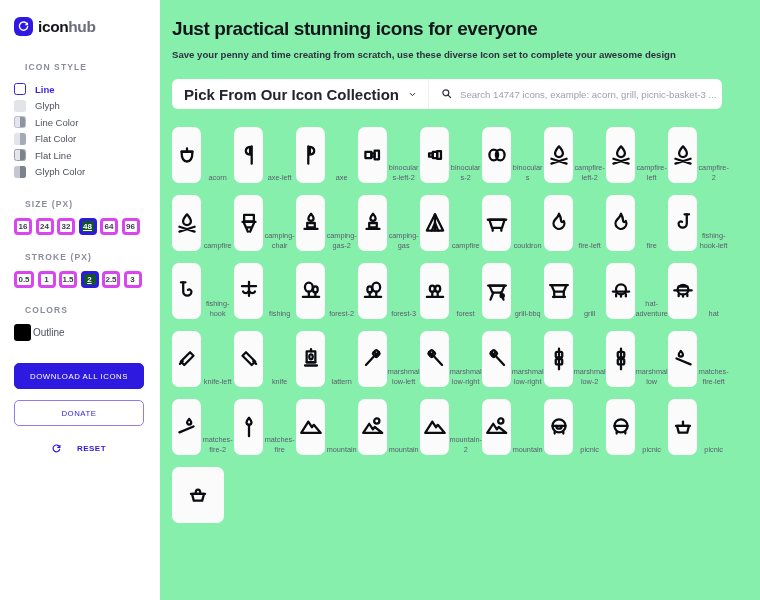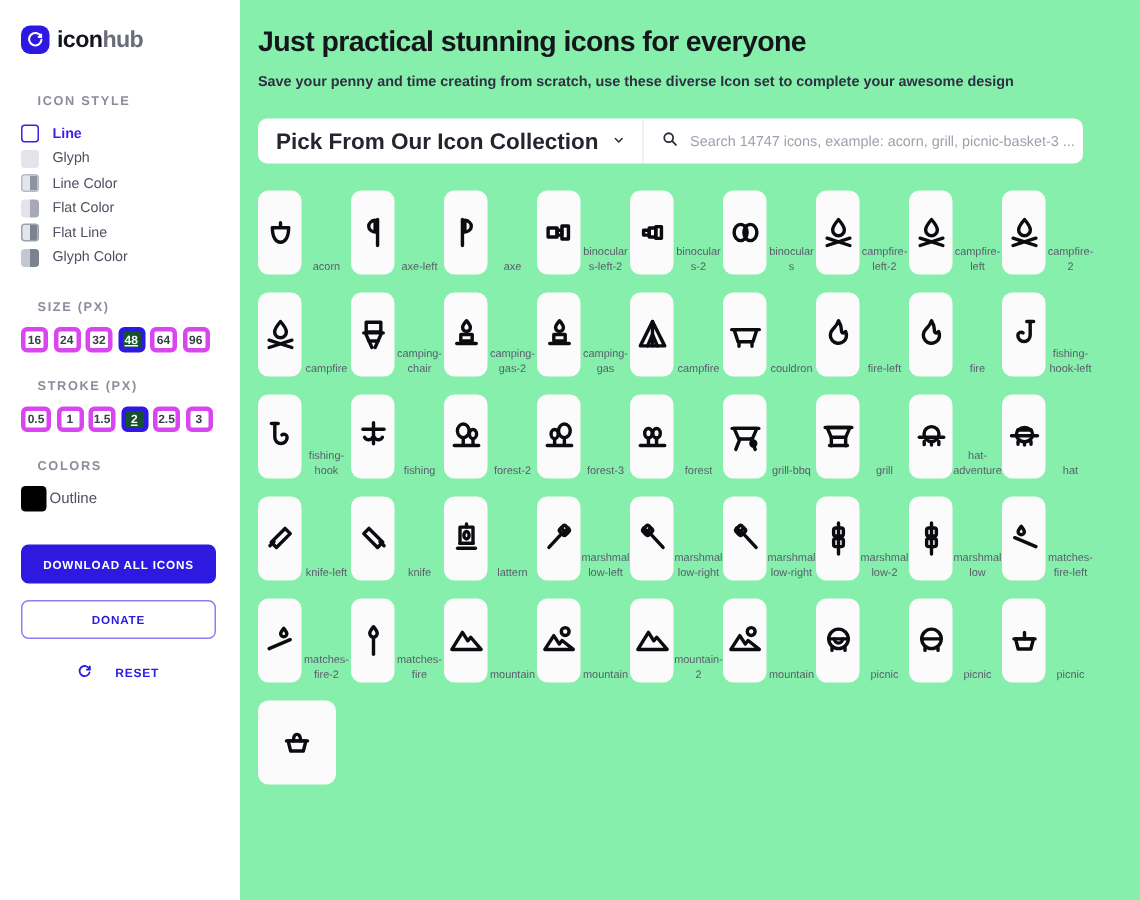--- a/index.html
+++ b/index.html
@@ -60,21 +60,21 @@
   .chip.sel { background: #14532d; border-color: #2d19e0; color: #fff; text-decoration: underline; }
   .chip.wide { width: 20px; }
 
   .colors-block { margin-bottom: 22px; }
   .color-row { display: flex; align-items: center; gap: 2px; }
   .color-chip { width: 17px; height: 17px; border-radius: 3px; background: #000; }
   .color-name { font-size: 10px; color: #4d5160; }
 
   .btn {
     display: block; width: 130px; height: 26px; border-radius: 5px;
-    font-size: 7.8px; font-weight: bold; letter-spacing: 0.55px;
+    font-size: 7.8px; font-weight: normal; letter-spacing: 0.55px;
     display: flex; align-items: center; justify-content: center; cursor: pointer;
   }
   .btn-primary { background: #2d19e0; color: #fff; border: 1px solid #2d19e0; margin-bottom: 11px; }
   .btn-outline { background: #fff; color: #2d19e0; border: 1.2px solid #8c7df3; margin-bottom: 13px; }
   .reset-row {
     display: flex; align-items: center; justify-content: center; gap: 16px;
     width: 130px; cursor: pointer;
   }
   .reset-label { font-size: 8px; font-weight: bold; letter-spacing: 0.5px; color: #2d19e0; }
 

